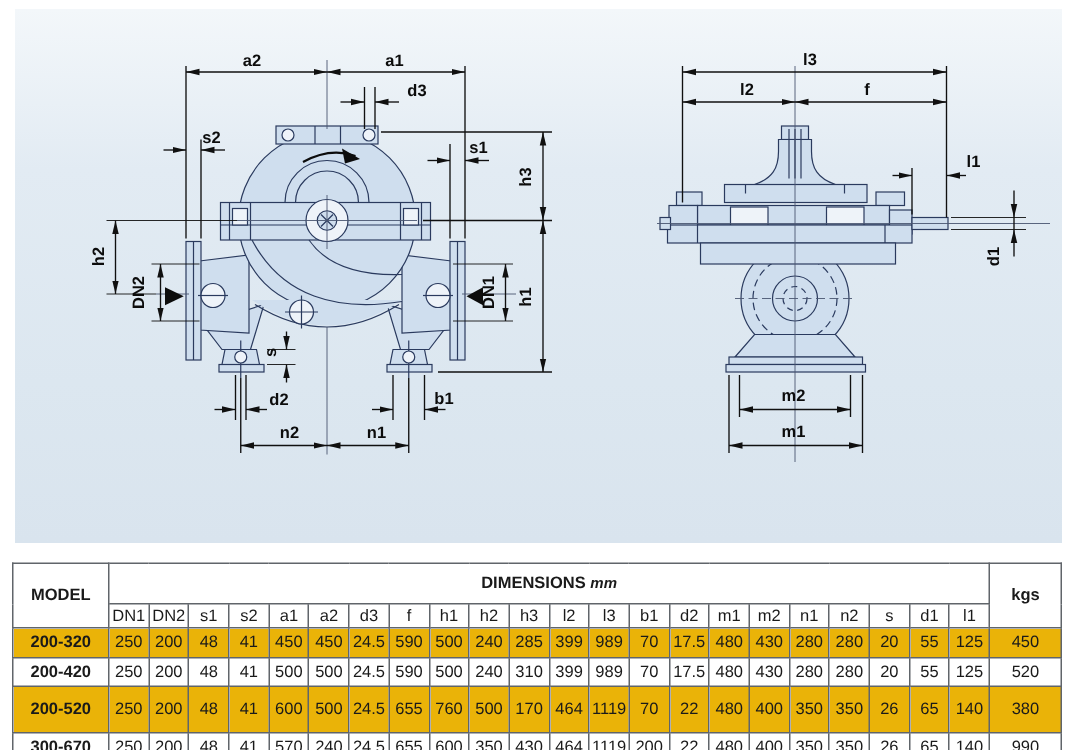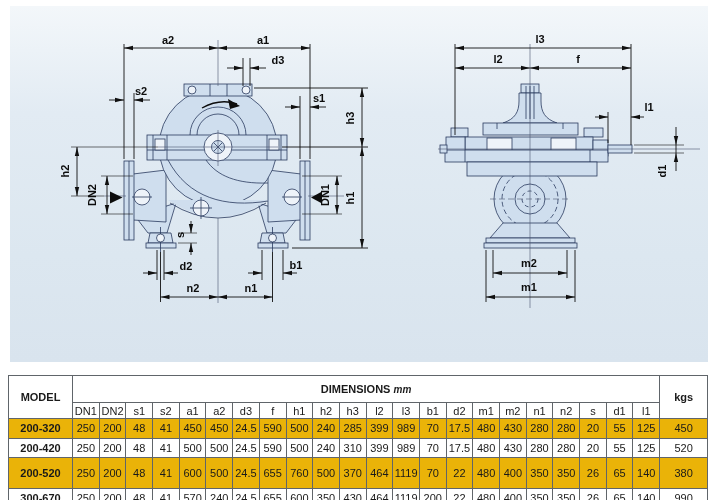--- a/index.html
+++ b/index.html
@@ -353,21 +353,21 @@
         <td>250</td>
         <td>200</td>
         <td>48</td>
         <td>41</td>
         <td>600</td>
         <td>500</td>
         <td>24.5</td>
         <td>655</td>
         <td>760</td>
         <td>500</td>
-        <td>370</td>
+        <td>170</td>
         <td>464</td>
         <td>1119</td>
         <td>70</td>
         <td>22</td>
         <td>480</td>
         <td>400</td>
         <td>350</td>
         <td>350</td>
         <td>26</td>
         <td>65</td>

